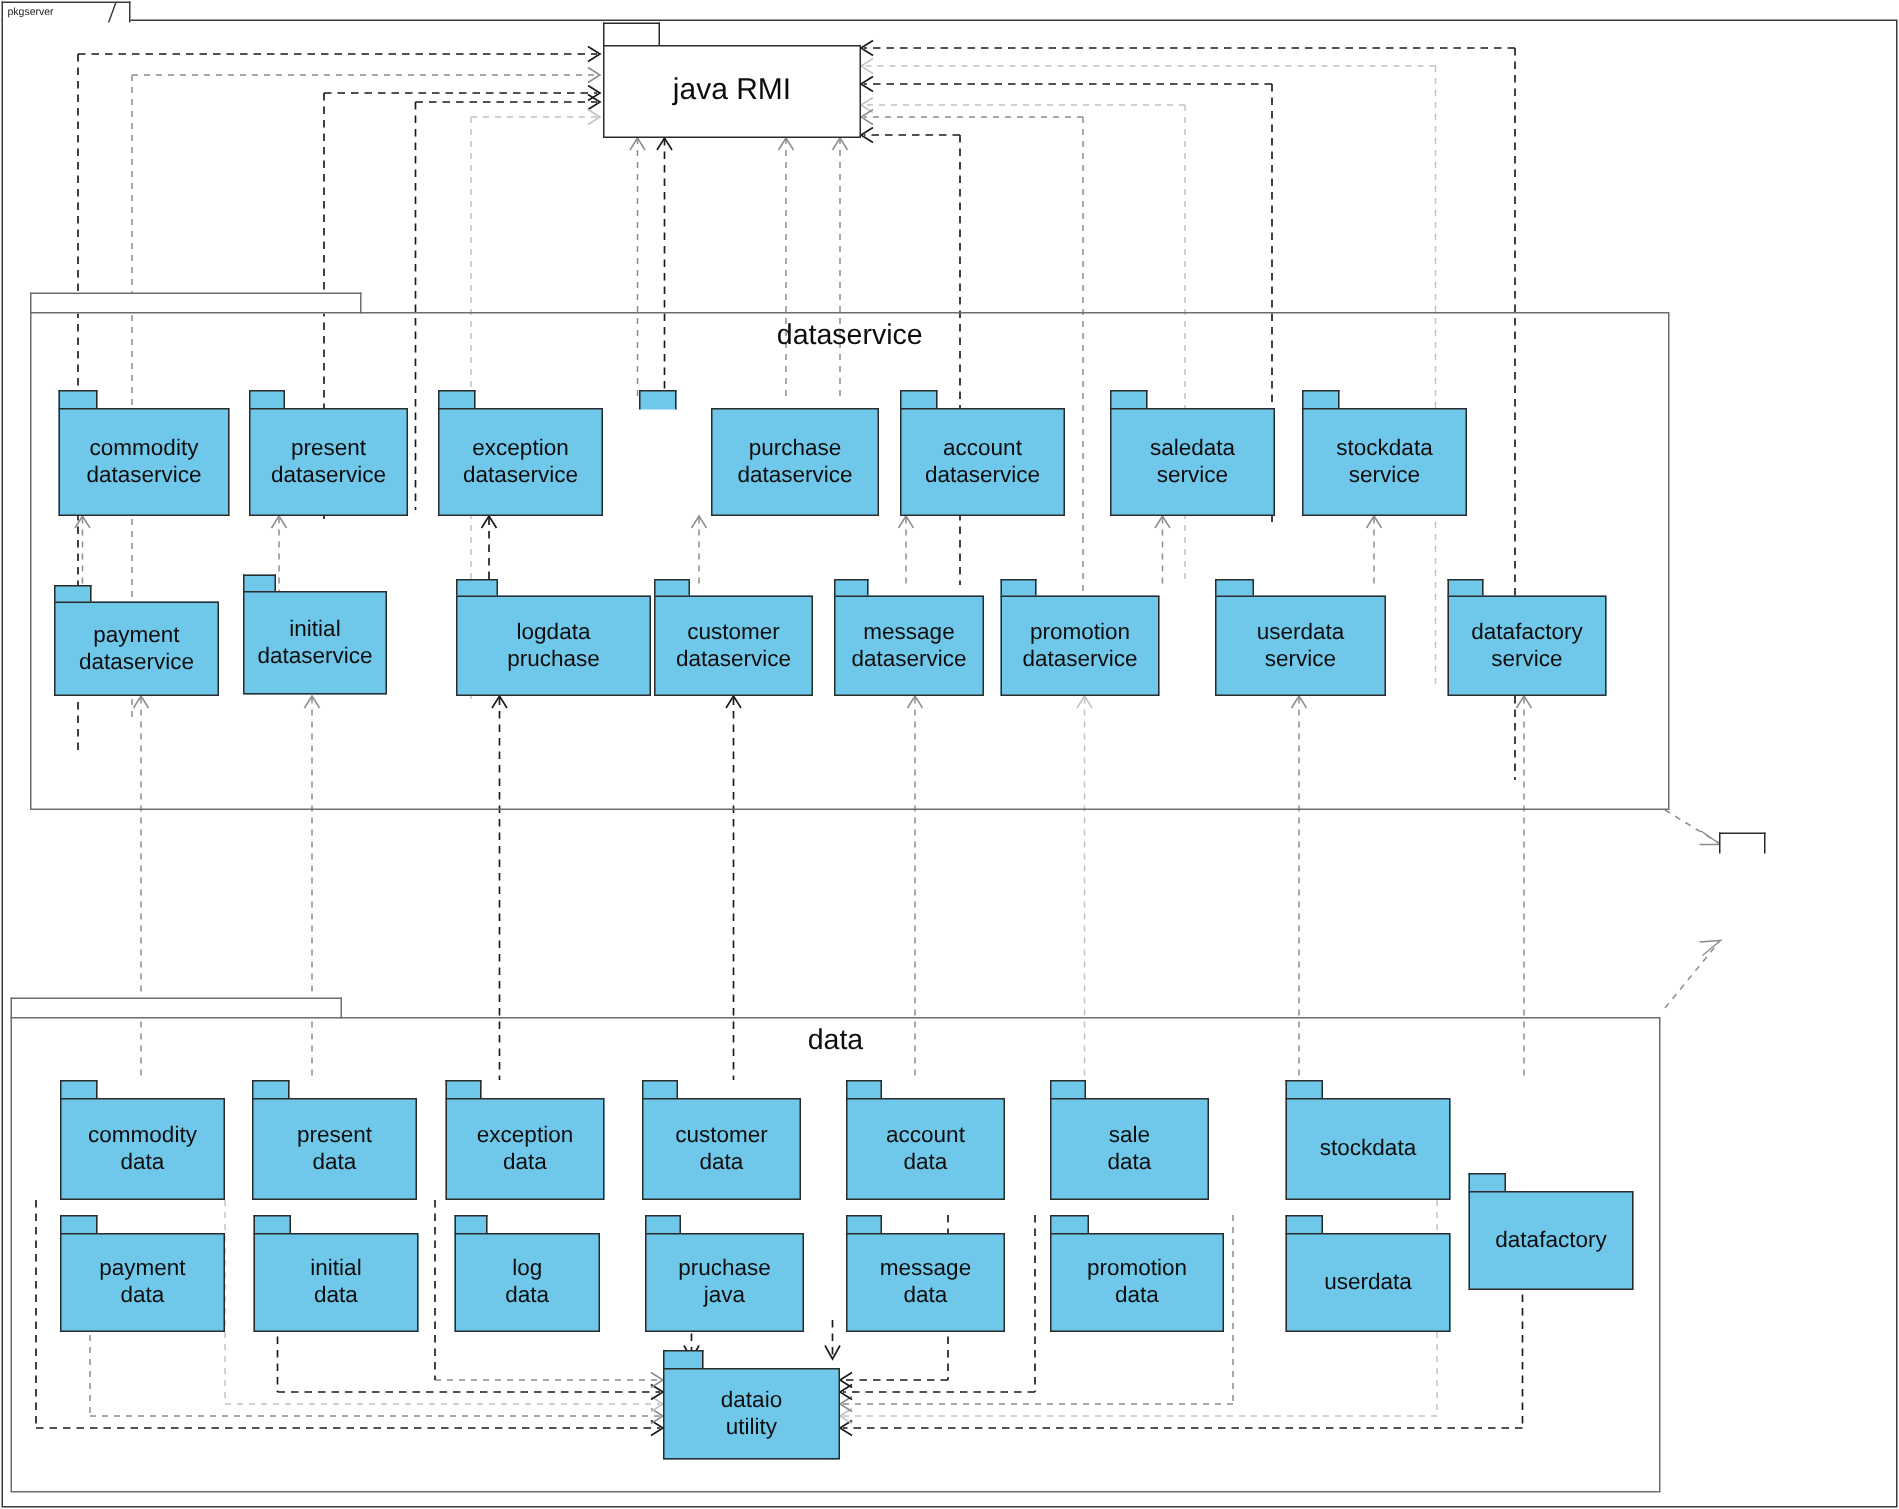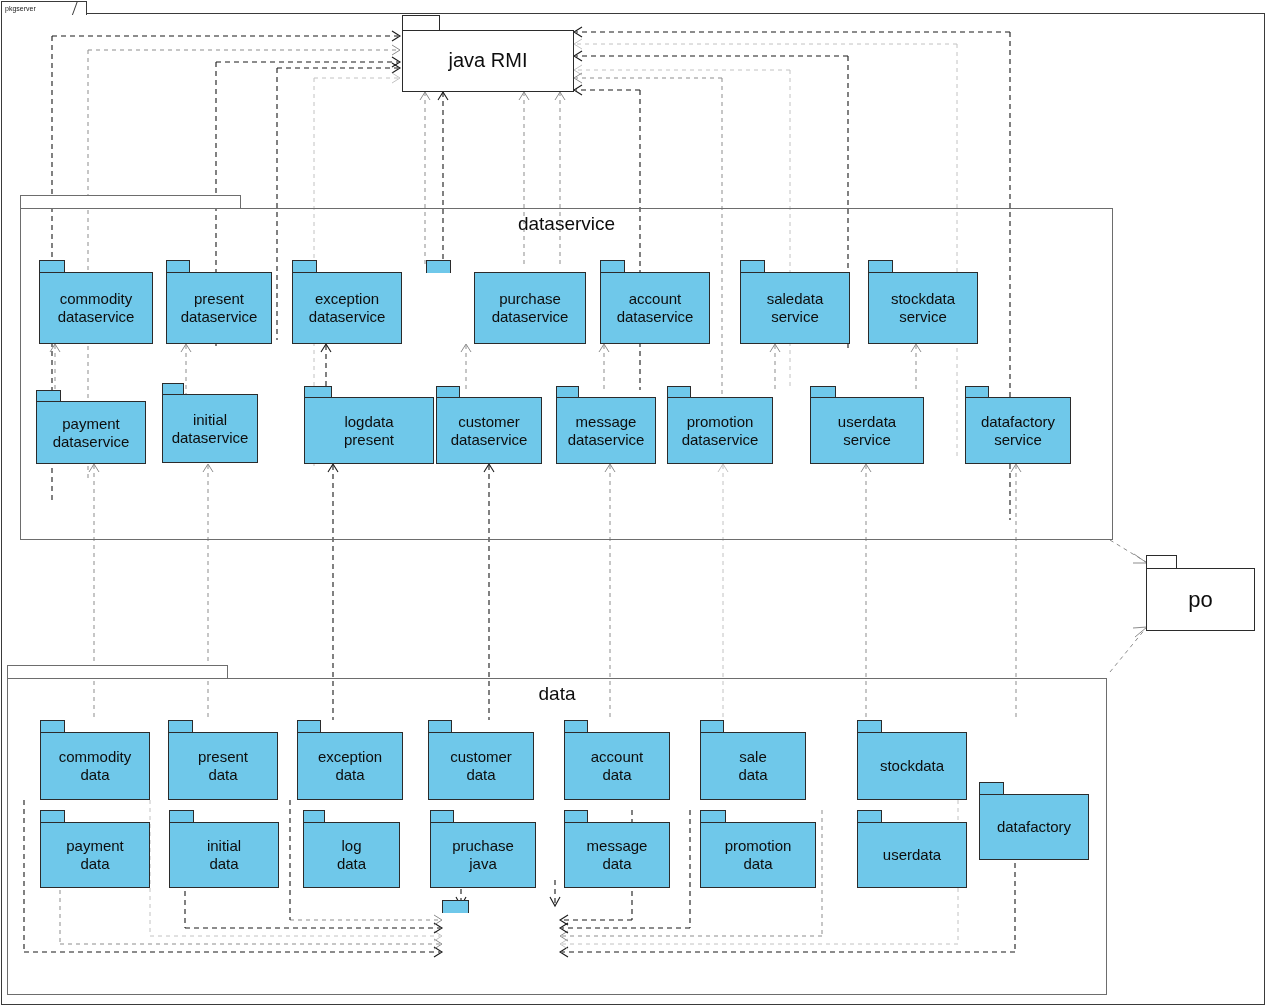--- a/index.html
+++ b/index.html
@@ -264,21 +264,20 @@
   <div class="frame" style="left:1px; top:13px; width:1264px; height:992px;"></div>
   <div class="frame-tab" style="left:1px; top:1px; width:86px; height:14px;">pkgserver</div>
 
   <div class="pkg white" style="left:402px; top:15px; width:172px; height:77px;">
     <div class="tab" style="width:38px; height:16px;"></div>
     <div class="body" style="top:15px; width:172px; height:62px; font-size:20px;">java RMI</div>
   </div>
 
   <div class="pkg white" style="left:1146px; top:555px; width:109px; height:76px;">
     <div class="tab" style="width:31px; height:14px;"></div>
-    <div class="body" style="top:13px; width:109px; height:63px; font-size:22px;">po</div>
   </div>
 
   <div class="container" style="left:20px; top:195px; width:1093px; height:345px;">
     <div class="ctab" style="width:221px; height:14px;"></div>
     <div class="cbody" style="top:13px; width:1093px; height:332px;"></div>
     <div class="ctitle" style="left:0; top:18px; width:1093px; font-size:19px;">dataservice</div>
   </div>
 
   <div class="pkg blue" style="left:39px; top:260px; width:114px; height:84px;">
     <div class="tab" style="width:26px; height:13px;"></div>
@@ -330,21 +329,21 @@
 
   <div class="pkg blue" style="left:162px; top:383px; width:96px; height:80px;">
     <div class="tab" style="width:22px; height:12px;"></div>
     <div class="body" style="top:11px; width:96px; height:69px; font-size:15px;">initial
 dataservice</div>
   </div>
 
   <div class="pkg blue" style="left:304px; top:386px; width:130px; height:78px;">
     <div class="tab" style="width:28px; height:12px;"></div>
     <div class="body" style="top:11px; width:130px; height:67px; font-size:15px;">logdata
-present</div>
+pruchase</div>
   </div>
 
   <div class="pkg blue" style="left:436px; top:386px; width:106px; height:78px;">
     <div class="tab" style="width:24px; height:12px;"></div>
     <div class="body" style="top:11px; width:106px; height:67px; font-size:15px;">customer
 dataservice</div>
   </div>
 
   <div class="pkg blue" style="left:556px; top:386px; width:100px; height:78px;">
     <div class="tab" style="width:23px; height:12px;"></div>
@@ -458,15 +457,17 @@
 data</div>
   </div>
 
   <div class="pkg blue" style="left:857px; top:810px; width:110px; height:78px;">
     <div class="tab" style="width:25px; height:13px;"></div>
     <div class="body" style="top:12px; width:110px; height:66px; font-size:15px;">userdata</div>
   </div>
 
   <div class="pkg blue" style="left:442px; top:900px; width:118px; height:73px;">
     <div class="tab" style="width:27px; height:13px;"></div>
+    <div class="body" style="top:12px; width:118px; height:61px; font-size:15px;">dataio
+utility</div>
   </div>
 
 </div>
 
 </body></html>

